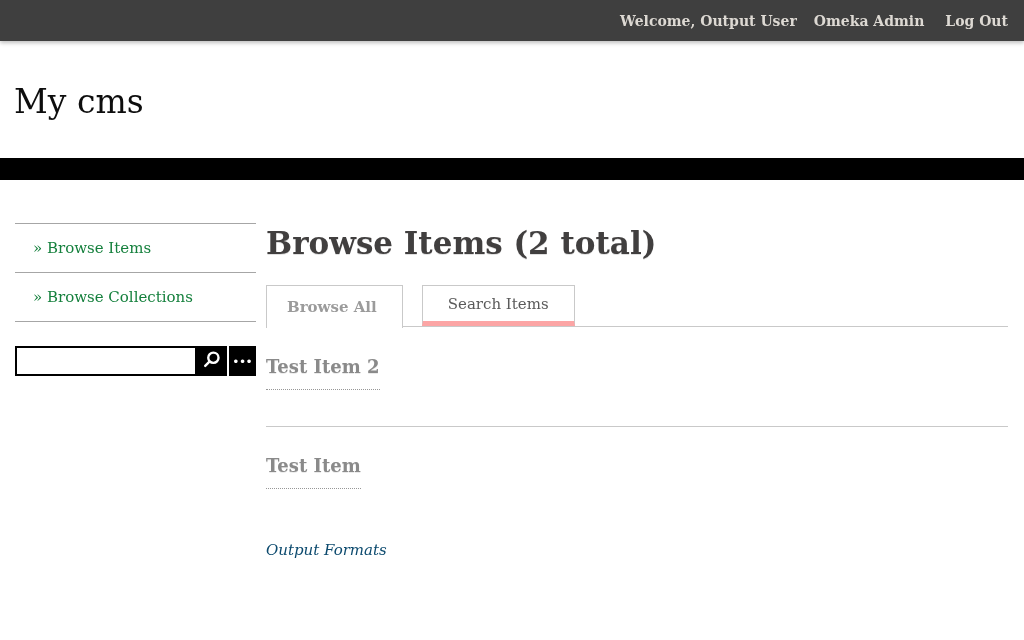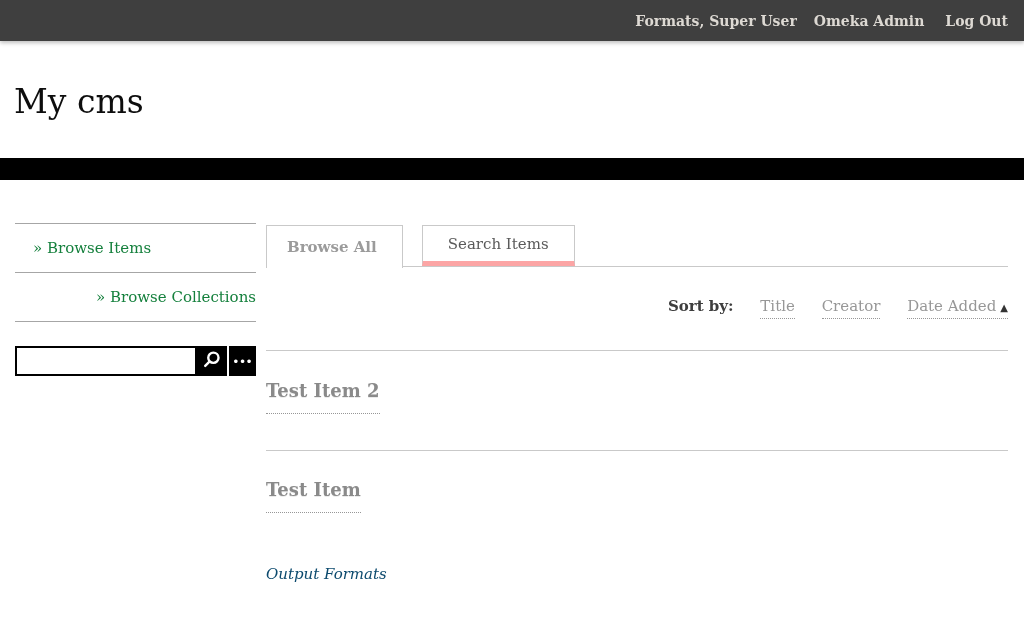--- a/index.html
+++ b/index.html
@@ -22,21 +22,21 @@
                 color:#0d0d0d; font-weight:normal; text-decoration:none; }
 
   
   .nav-bar { position:absolute; left:0; top:158px; width:1024px; height:22px;
              background:#000; }
 
   
   .sidebar { position:absolute; left:15px; top:223px; width:241px; }
   .sidebar ul { list-style:none; }
   .sidebar li { border-top:1px solid #a6a6a6; padding:15px 0 15px 18px; }
-  .sidebar li:last-child { border-bottom:1px solid #a6a6a6;text-align:right; }
+  .sidebar li:last-child { border-bottom:1px solid #a6a6a6; }
   .sidebar li a { color:#15803d; font-size:15px; line-height:18px;
                   text-decoration:none; display:block; }
 
   .search-row { position:absolute; left:15px; top:346px; width:241px; height:30px;
                 display:flex; }
   .search-input { width:182px; height:30px; border:2px solid #000; background:#fff;
                   font-size:14px; padding:0 6px; font-family:"DejaVu Serif", serif; }
   .search-btn { width:30px; height:30px; background:#000; border:none;
                 display:flex; align-items:center; justify-content:center;
                 cursor:pointer; }
@@ -74,21 +74,21 @@
 
   .output-formats { margin-top:52px; font-size:15px; line-height:18px;
                     color:#0c4a6e;font-style:italic; }
 </style>
 </head>
 <body>
 
 <div class="canvas">
 
   <div class="admin-bar">
-    <span>Formats, Super User</span>
+    <span>Welcome, Output User</span>
     <a href="#" class="gap15">Omeka Admin</a>
     <a href="#" class="gap20">Log Out</a>
   </div>
 
   <a href="#" class="site-title">My cms</a>
 
   <div class="nav-bar"></div>
 
   <div class="sidebar">
     <ul>
@@ -109,32 +109,27 @@
           <circle cx="13.5" cy="9.5" r="5.6" fill="none" stroke="#fff" stroke-width="2.6"></circle>
           <line x1="9.2" y1="13.8" x2="4.6" y2="18.4" stroke="#fff" stroke-width="2.6" stroke-linecap="round"></line>
         </svg>
       </span>
     </button>
     <button class="options-btn">...</button>
   </div>
 
   <div class="main">
 
+    <h1 class="page-title">Browse Items (2 total)</h1>
 
     <div class="tabs">
       <a href="#" class="tab active">Browse All</a>
       <a href="#" class="tab inactive">Search Items</a>
     </div>
 
-    <div class="sort-row">
-      <span class="sort-label">Sort by:</span>
-      <a href="#" class="sort-link">Title</a>
-      <a href="#" class="sort-link">Creator</a>
-      <a href="#" class="sort-link"><span>Date Added</span><span class="sort-dir">▲</span></a>
-    </div>
 
     <div class="item-row1">
       <a href="#" class="item-title">Test Item 2</a>
     </div>
 
     <div class="item-row2">
       <a href="#" class="item-title">Test Item</a>
     </div>
 
     <div class="output-formats">Output Formats</div>

